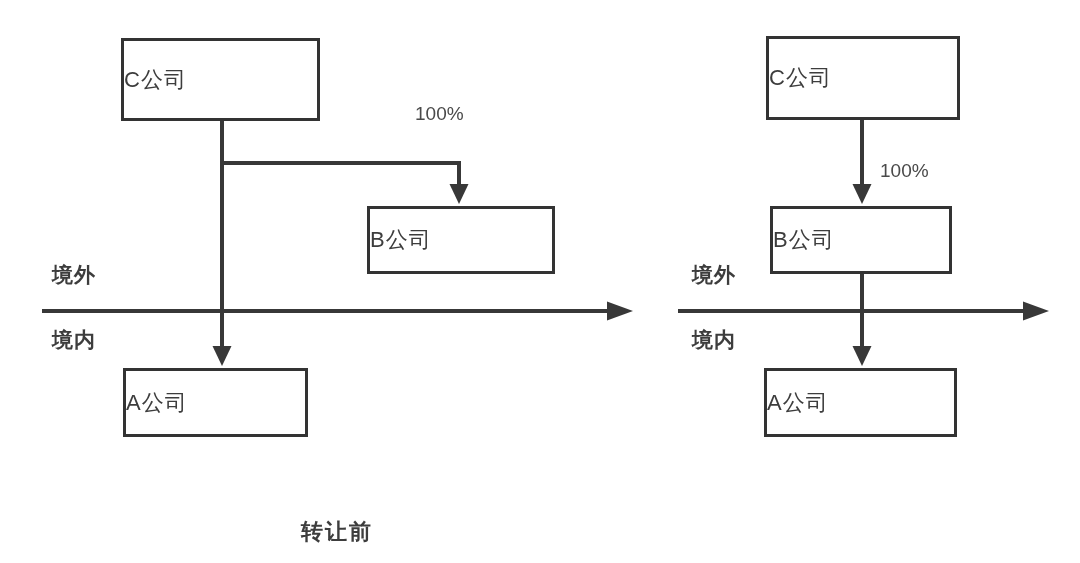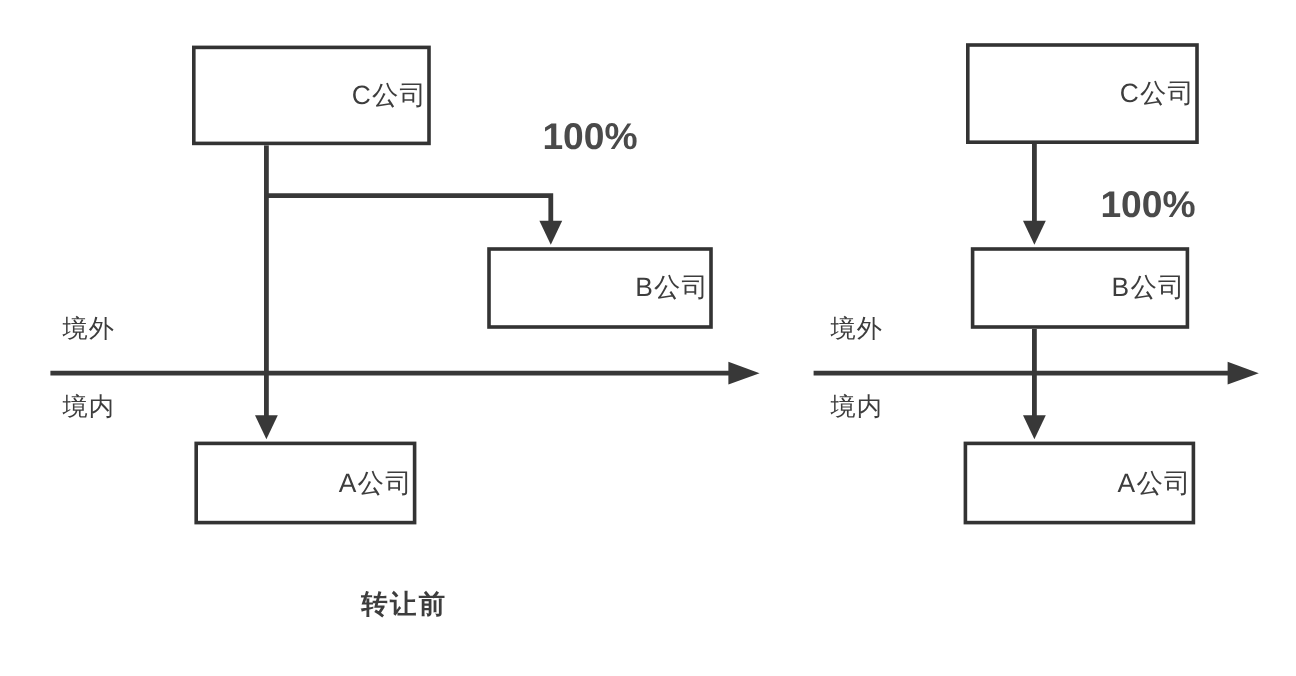--- a/index.html
+++ b/index.html
@@ -19,34 +19,32 @@
     overflow:hidden;
   }
   .connectors{position:absolute;left:0;top:0;width:1080px;height:563px;}
   .connector{stroke:var(--c-line);stroke-width:4;fill:none;}
   .arrowhead{fill:var(--c-line);stroke:none;}
   .node-box{
     position:absolute;
     background:var(--c-fill);
     border:3px solid var(--c-border);
     box-sizing:border-box;
-    display:flex;align-items:center;justify-content:flex-end;
+    display:flex;align-items:center;justify-content:flex-start;
     font-size:22px;color:var(--c-text);
     letter-spacing:1px;
-    margin-left:39px;
   }
   .edge-label{
     position:absolute;
-    font-size:31px;font-weight:700;color:var(--c-label);
+    font-size:19px;font-weight:400;color:var(--c-label);
     line-height:26px;
-    margin-left:37px;
   }
   .region-label{
     position:absolute;
-    font-size:21px;font-weight:400;color:var(--c-text);
+    font-size:21px;font-weight:700;color:var(--c-text);
     line-height:24px;letter-spacing:1px;
   }
   .caption{
     position:absolute;
     width:170px;text-align:center;
     font-size:22px;font-weight:700;color:var(--c-text);
     line-height:24px;letter-spacing:2px;
   }
 </style>
 </head>
@@ -89,21 +87,21 @@
   <div class="node-box" style="left:367px;top:206px;width:188px;height:68px">
     <span>B公司</span>
   </div>
   <div class="node-box" style="left:123px;top:368px;width:185px;height:69px">
     <span>A公司</span>
   </div>
 
   <div class="edge-label" style="left:415px;top:101px">100%</div>
   <div class="region-label" style="left:52px;top:263px">境外</div>
   <div class="region-label" style="left:52px;top:328px">境内</div>
-  <div class="caption" style="left:252px;top:492px">转让前</div>
+  <div class="caption" style="left:252px;top:520px">转让前</div>
 
   <div class="node-box" style="left:766px;top:36px;width:194px;height:84px">
     <span>C公司</span>
   </div>
   <div class="node-box" style="left:770px;top:206px;width:182px;height:68px">
     <span>B公司</span>
   </div>
   <div class="node-box" style="left:764px;top:368px;width:193px;height:69px">
     <span>A公司</span>
   </div>

